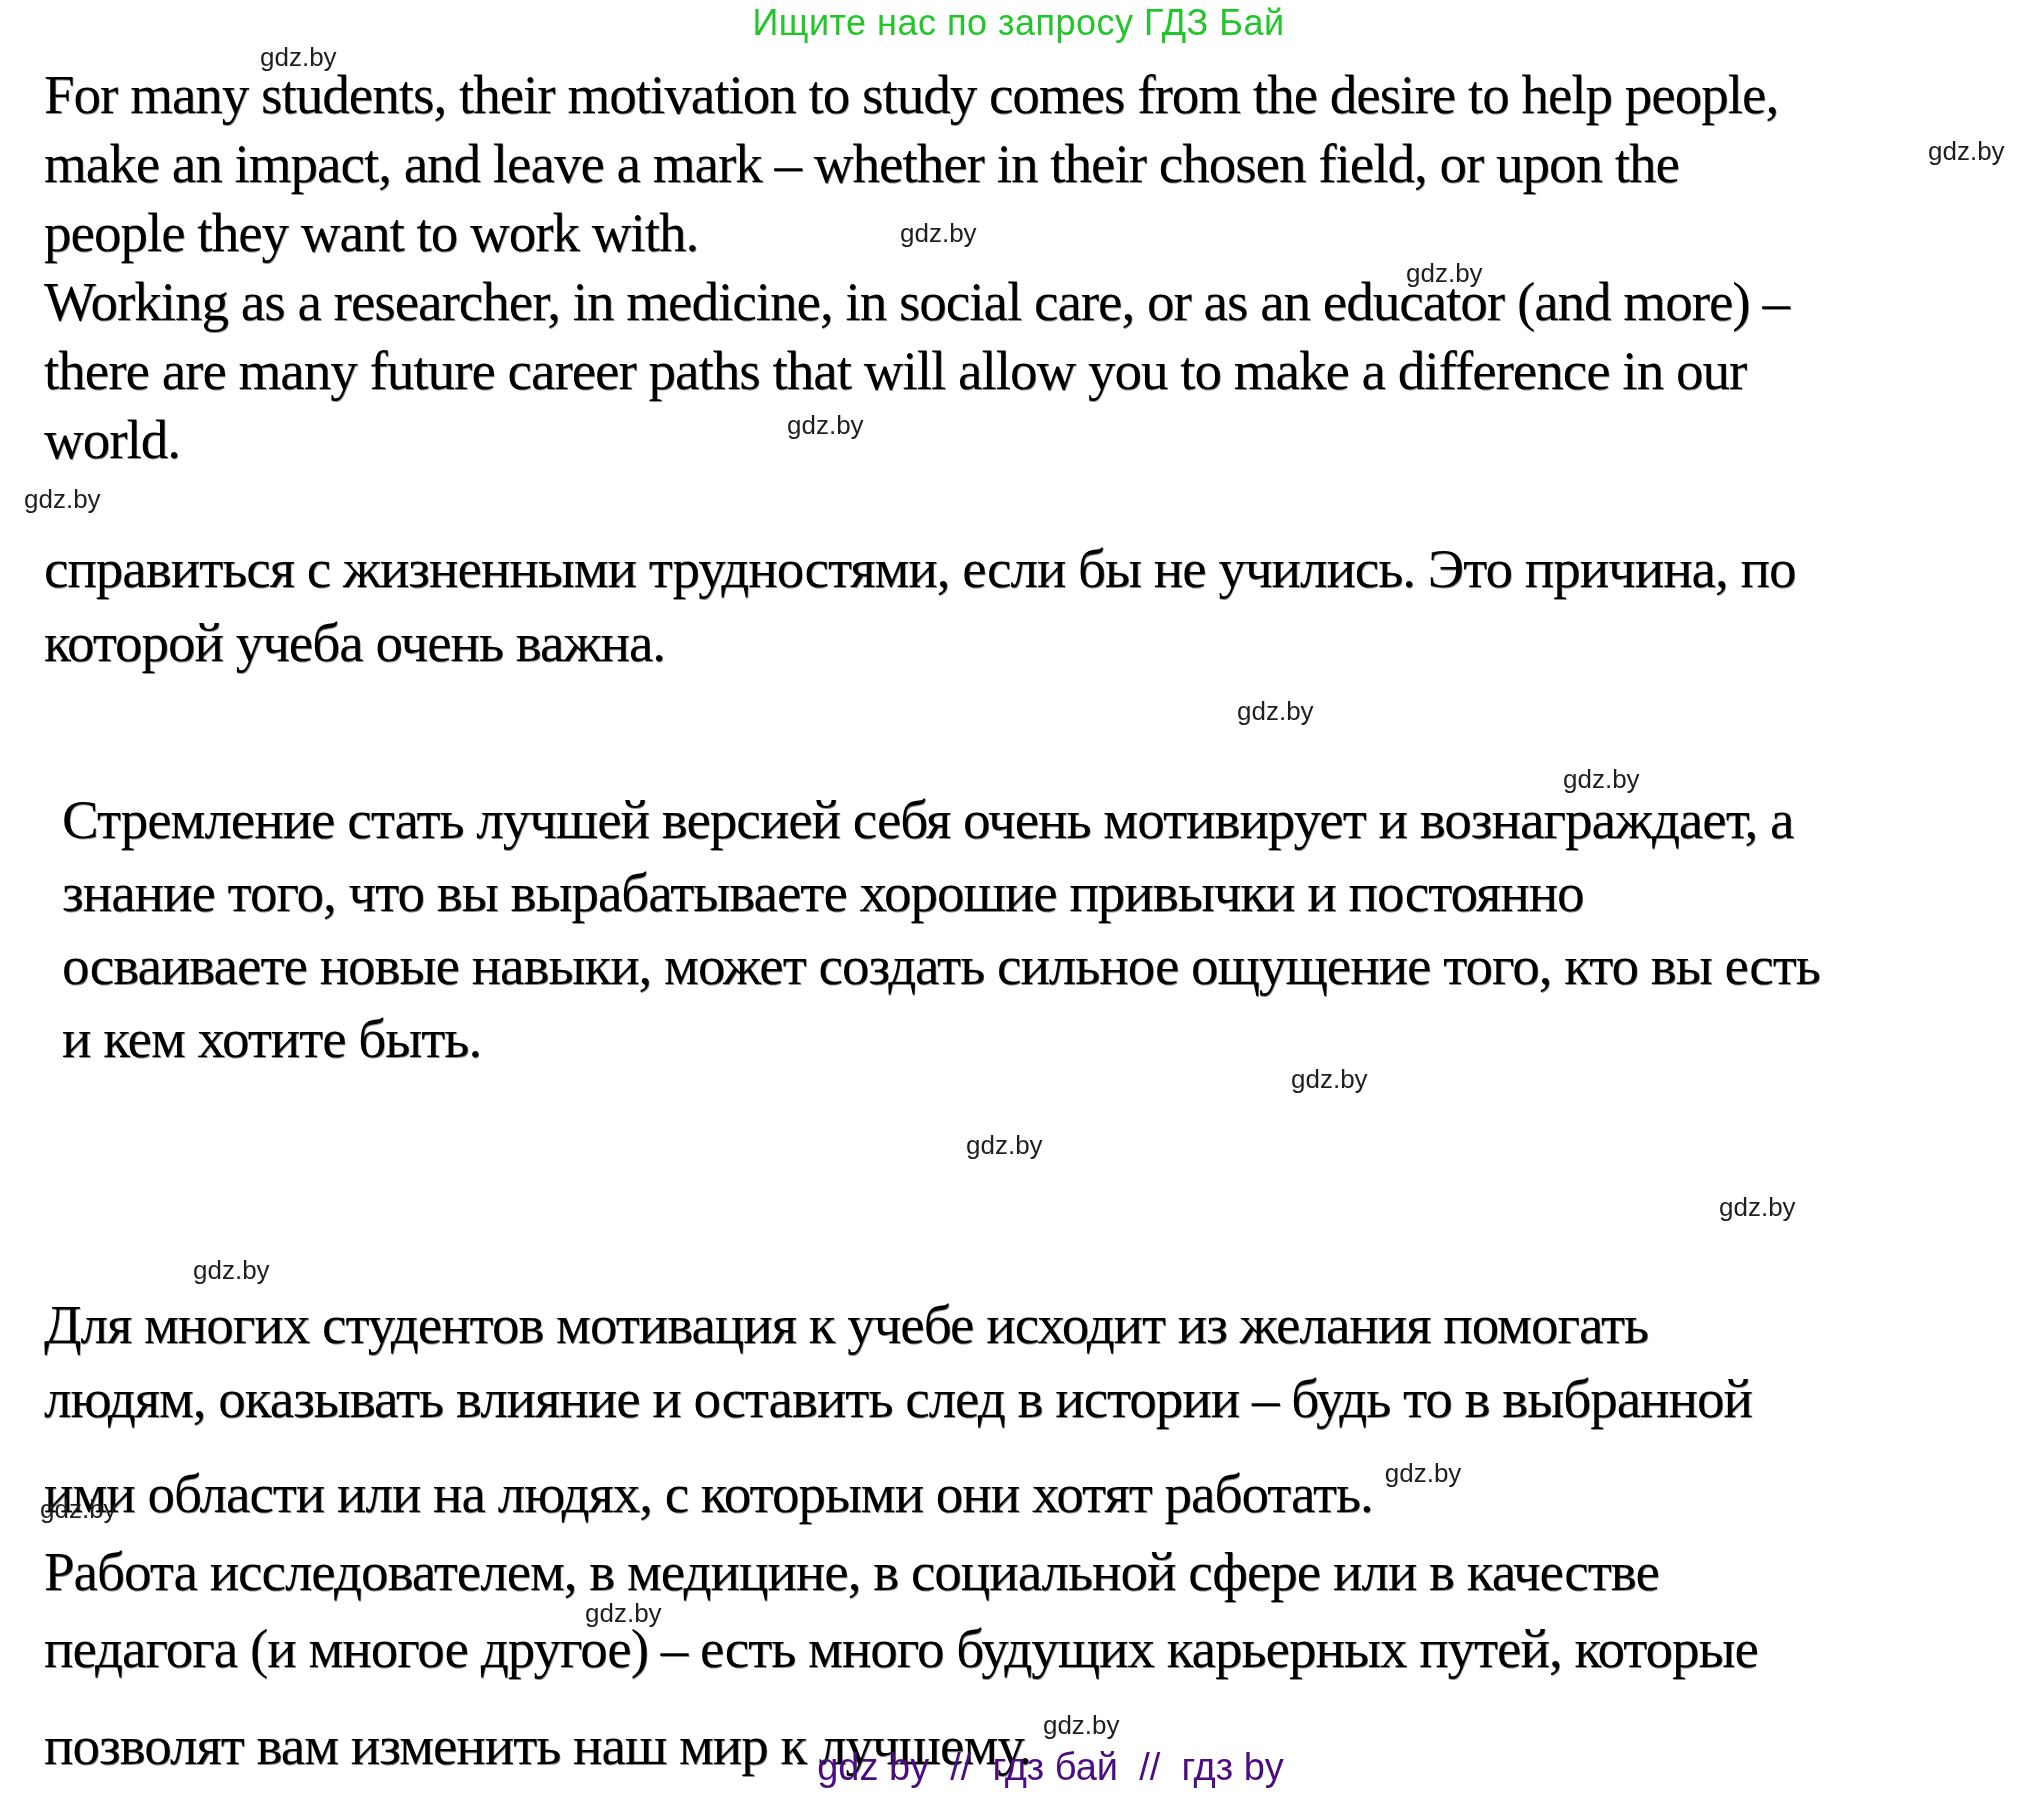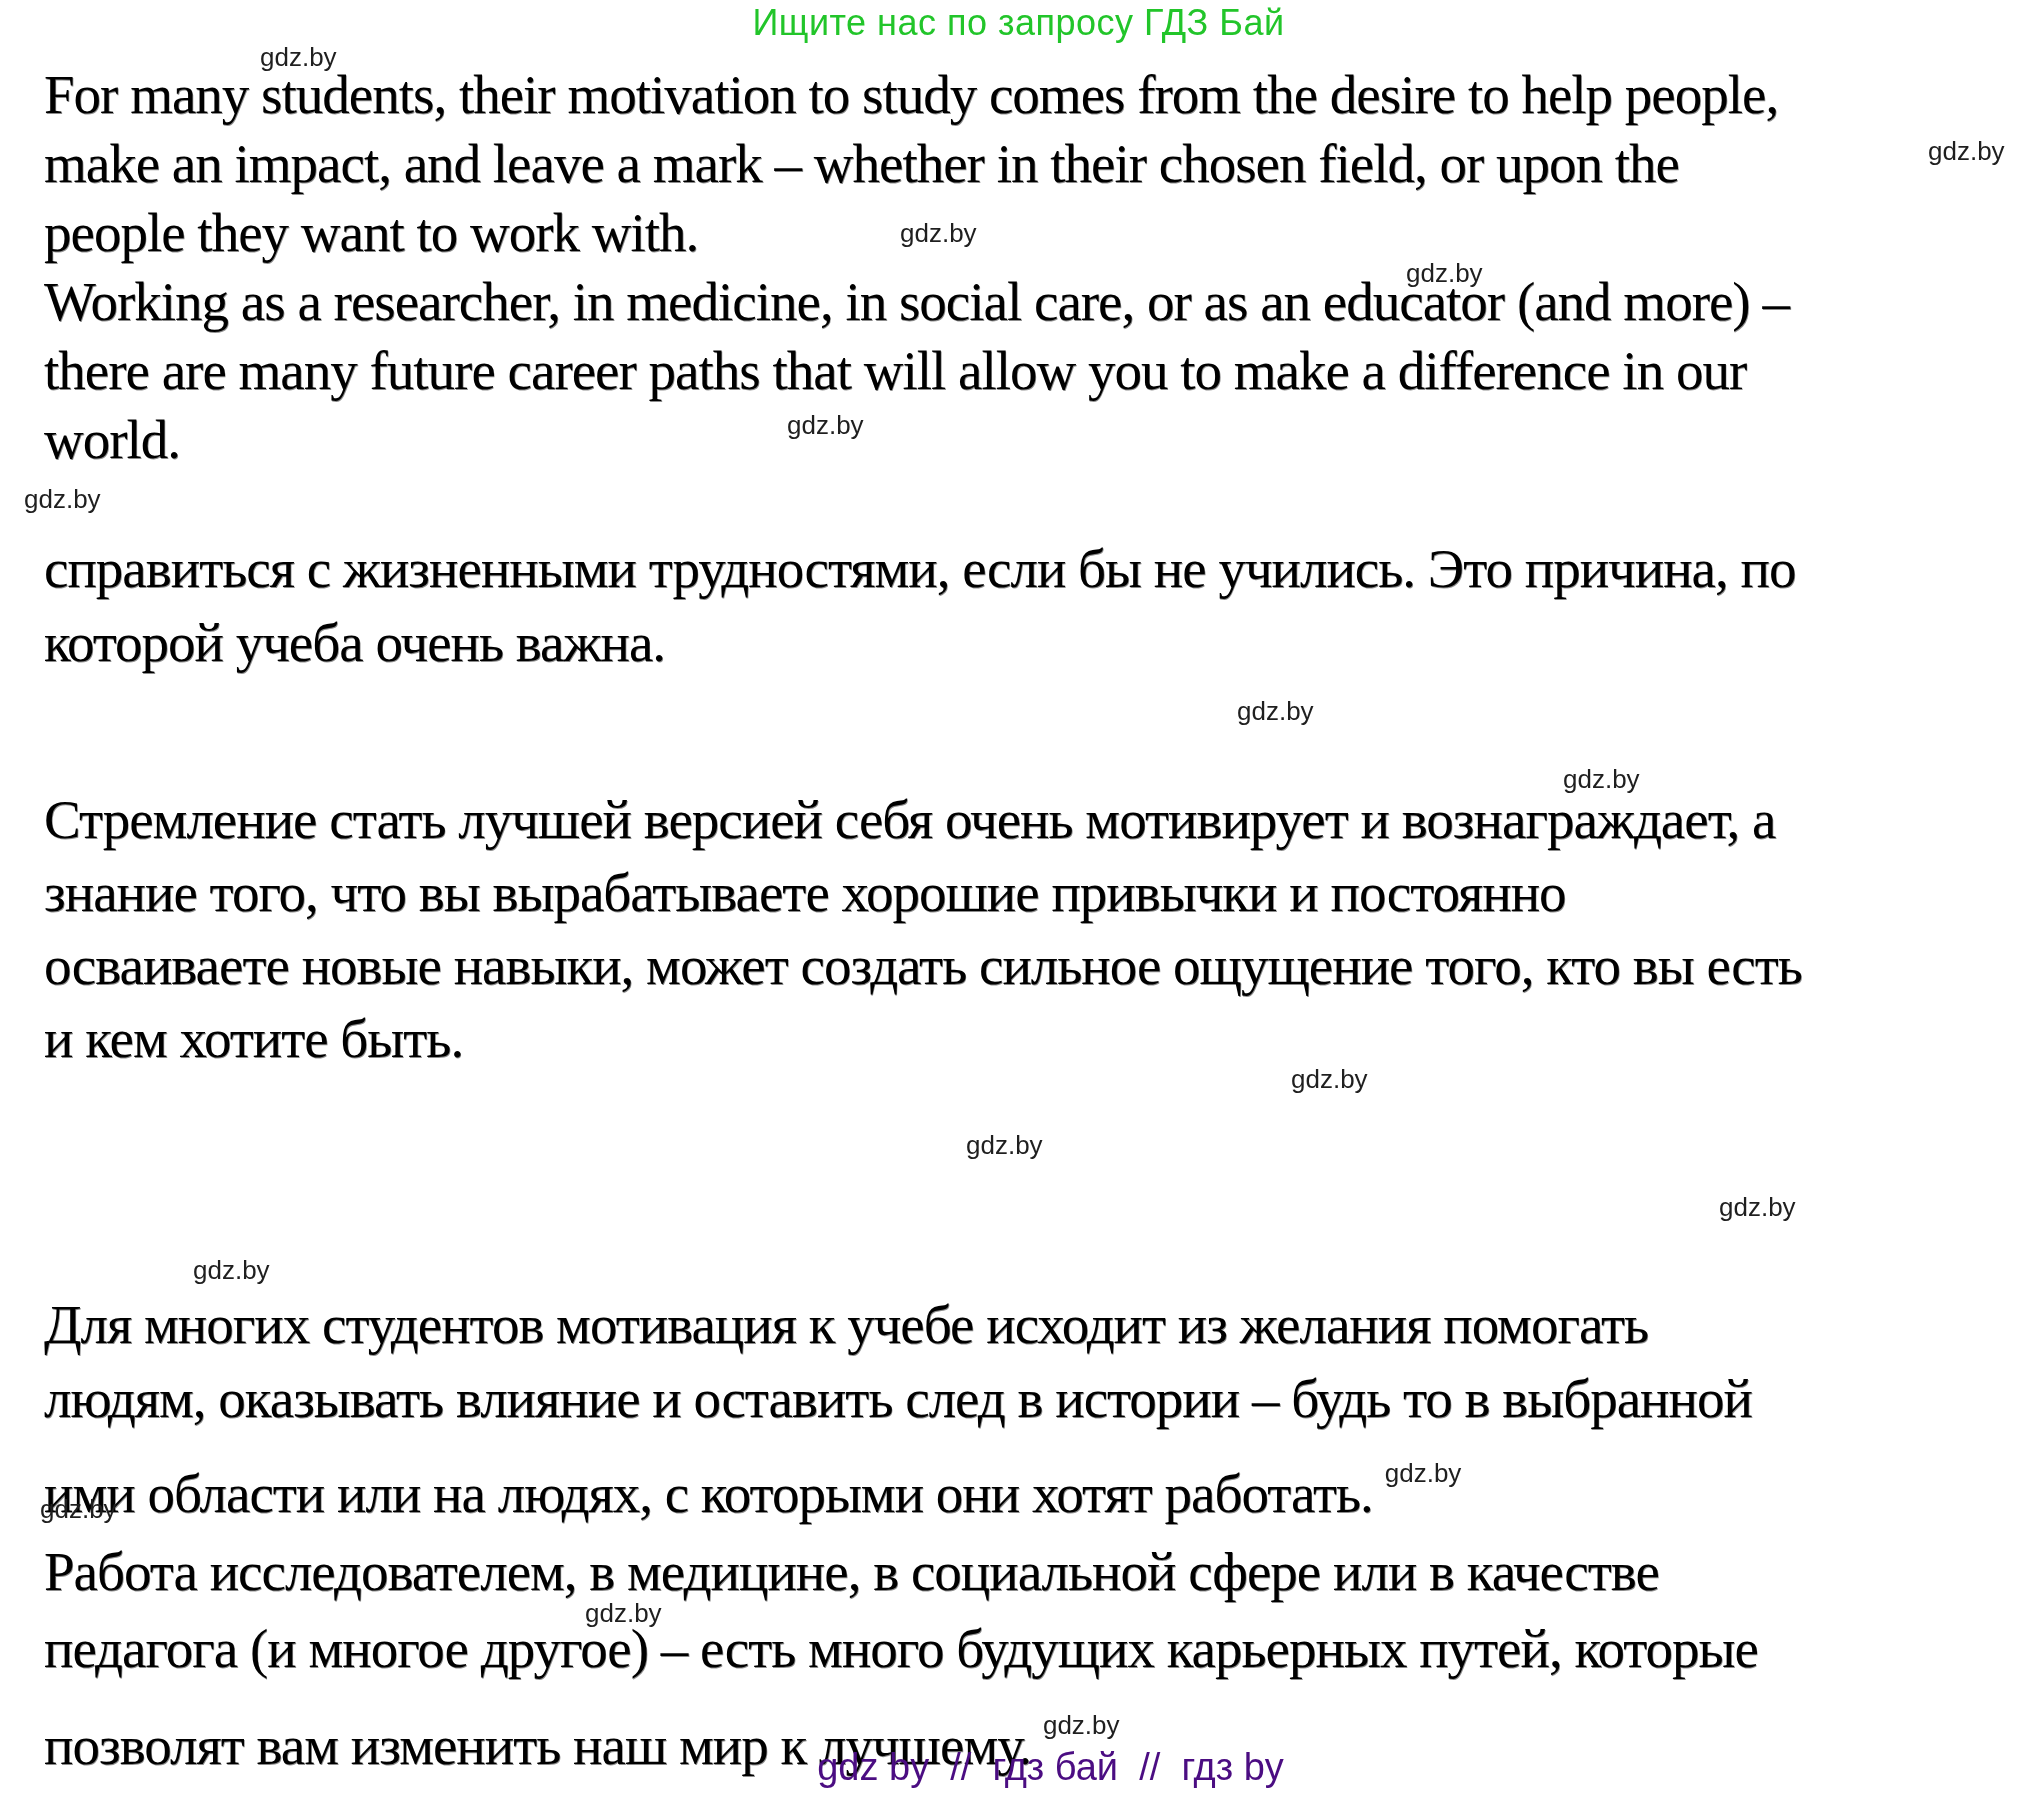--- a/index.html
+++ b/index.html
@@ -26,21 +26,21 @@
     position: absolute;
     left: 44px;
     right: 10px;
     font-size: 55px;
     letter-spacing: -1px;
     color: #000000;
     text-shadow: 0.7px 0.7px 0 rgba(0,0,0,0.45);
   }
   .line { white-space: nowrap; }
   .lh69 { line-height: 69px; }
-  .lh73 { line-height: 73px; }
+  .lh73 { line-height: 73px; margin-left: 18px; }
   .lh74 { line-height: 74px; }
   .lh77 { line-height: 77px; }
   .block-en  { top: 60px; }
   .block-ru1 { top: 532px; }
   .block-ru2 { top: 783px; }
   .block-ru3 { top: 1288px; }
   .block-ru4 { top: 1533px; }
   .wm {
     position: absolute;
     font-family: "Liberation Sans", sans-serif;

